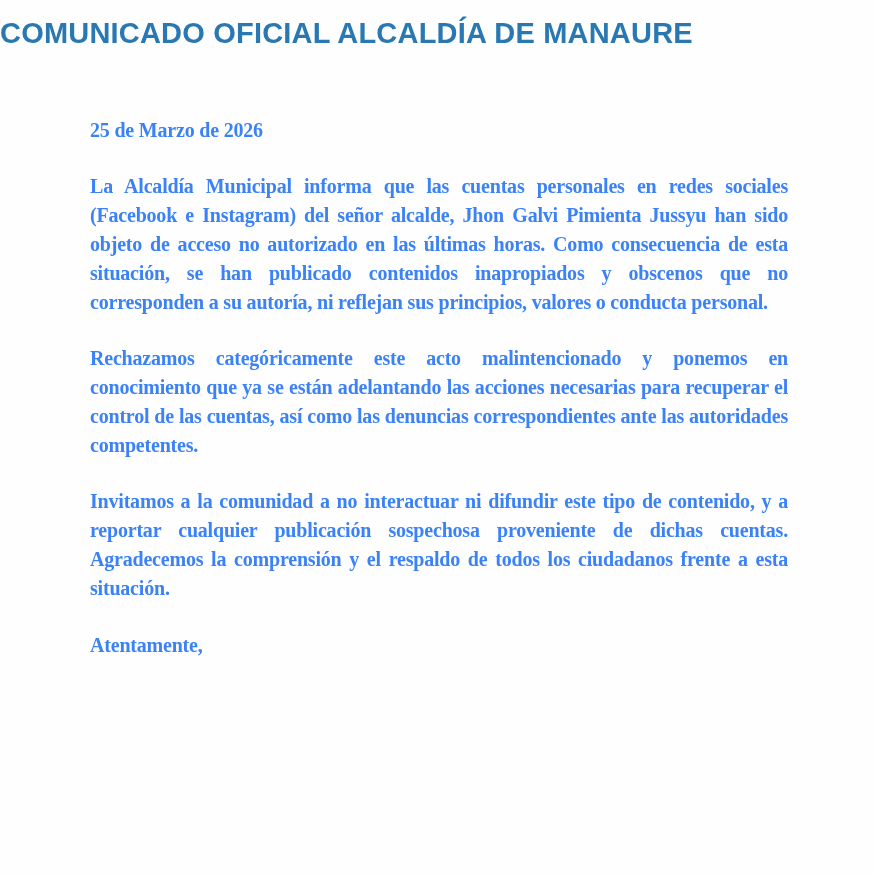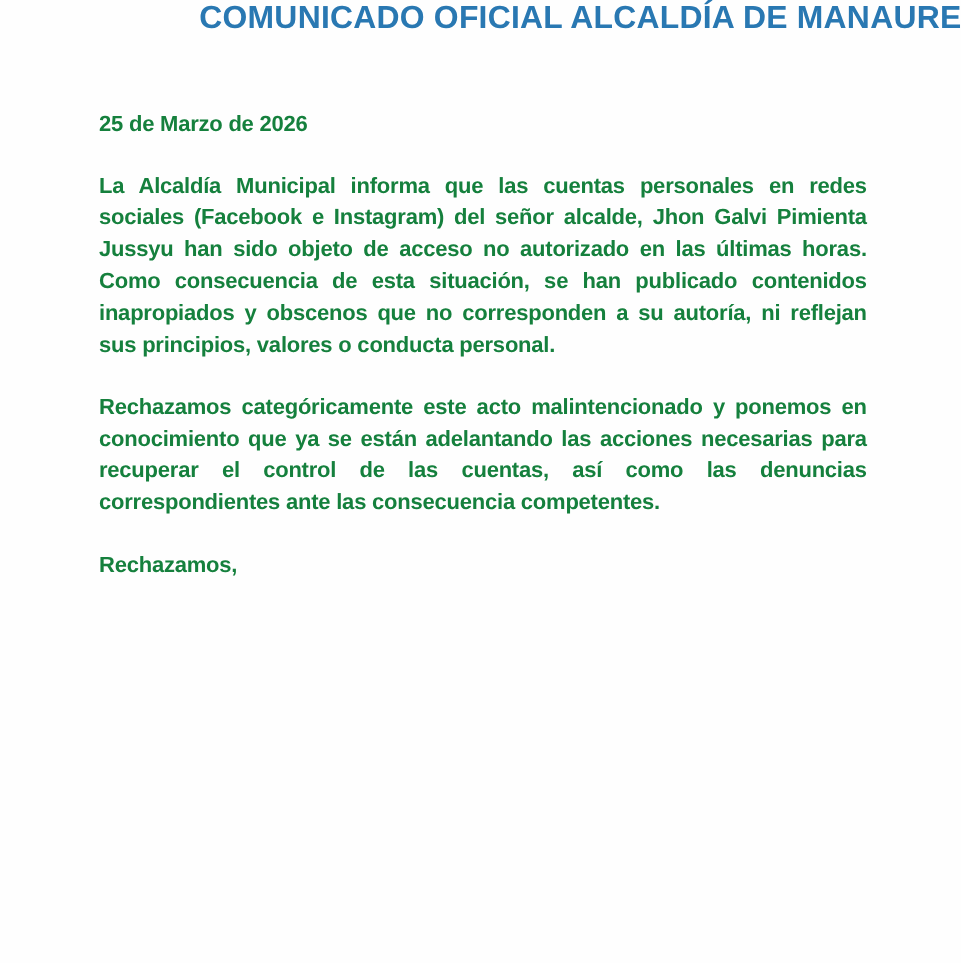--- a/index.html
+++ b/index.html
@@ -12,21 +12,22 @@
     width: 874px;
     height: 875px;
     margin: 0 auto;
     background: #fefefe;
     font-family: "Liberation Sans", sans-serif;
     overflow: hidden;
     box-sizing: border-box;
   }
   .doc-title {
     margin: 0;
-    text-align: right;
+    padding-top: 17px;
+    text-align: left;
     font-size: 29px;
     font-weight: 700;
     letter-spacing: 0.2px;
     color: var(--title-color, #2978b2);
   }
   .doc-body {
     margin: 66px 86px 0 90px; 
     color: #1c1c1c;
     font-size: 20px;
     font-weight: 700;
@@ -47,25 +48,26 @@
   .closing div {
     line-height: 30px;
   }
 </style>
 </head>
 <body>
 
 <div class="page" style="--title-color: #2978b2; background: rgb(254, 254, 254);">
   <h1 class="doc-title">COMUNICADO OFICIAL ALCALDÍA DE MANAURE</h1>
 
-  <div class="doc-body" style="color: #15803d;">
+  <div class="doc-body" style="color: #3b82f6; font-family: Liberation Serif, serif;">
     <div class="date-line">25 de Marzo de 2026</div>
 
     <p class="para">La Alcaldía Municipal informa que las cuentas personales en redes sociales (Facebook e Instagram) del señor alcalde, Jhon Galvi Pimienta Jussyu han sido objeto de acceso no autorizado en las últimas horas. Como consecuencia de esta situación, se han publicado contenidos inapropiados y obscenos que no corresponden a su autoría, ni reflejan sus principios, valores o conducta personal.</p>
 
-    <p class="para">Rechazamos categóricamente este acto malintencionado y ponemos en conocimiento que ya se están adelantando las acciones necesarias para recuperar el control de las cuentas, así como las denuncias correspondientes ante las consecuencia competentes.</p>
+    <p class="para">Rechazamos categóricamente este acto malintencionado y ponemos en conocimiento que ya se están adelantando las acciones necesarias para recuperar el control de las cuentas, así como las denuncias correspondientes ante las autoridades competentes.</p>
 
+    <p class="para">Invitamos a la comunidad a no interactuar ni difundir este tipo de contenido, y a reportar cualquier publicación sospechosa proveniente de dichas cuentas. Agradecemos la comprensión y el respaldo de todos los ciudadanos frente a esta situación.</p>
 
     <div class="closing">
-      <div>Rechazamos,</div>
+      <div>Atentamente,</div>
     </div>
   </div>
 </div>
 
 </body></html>

